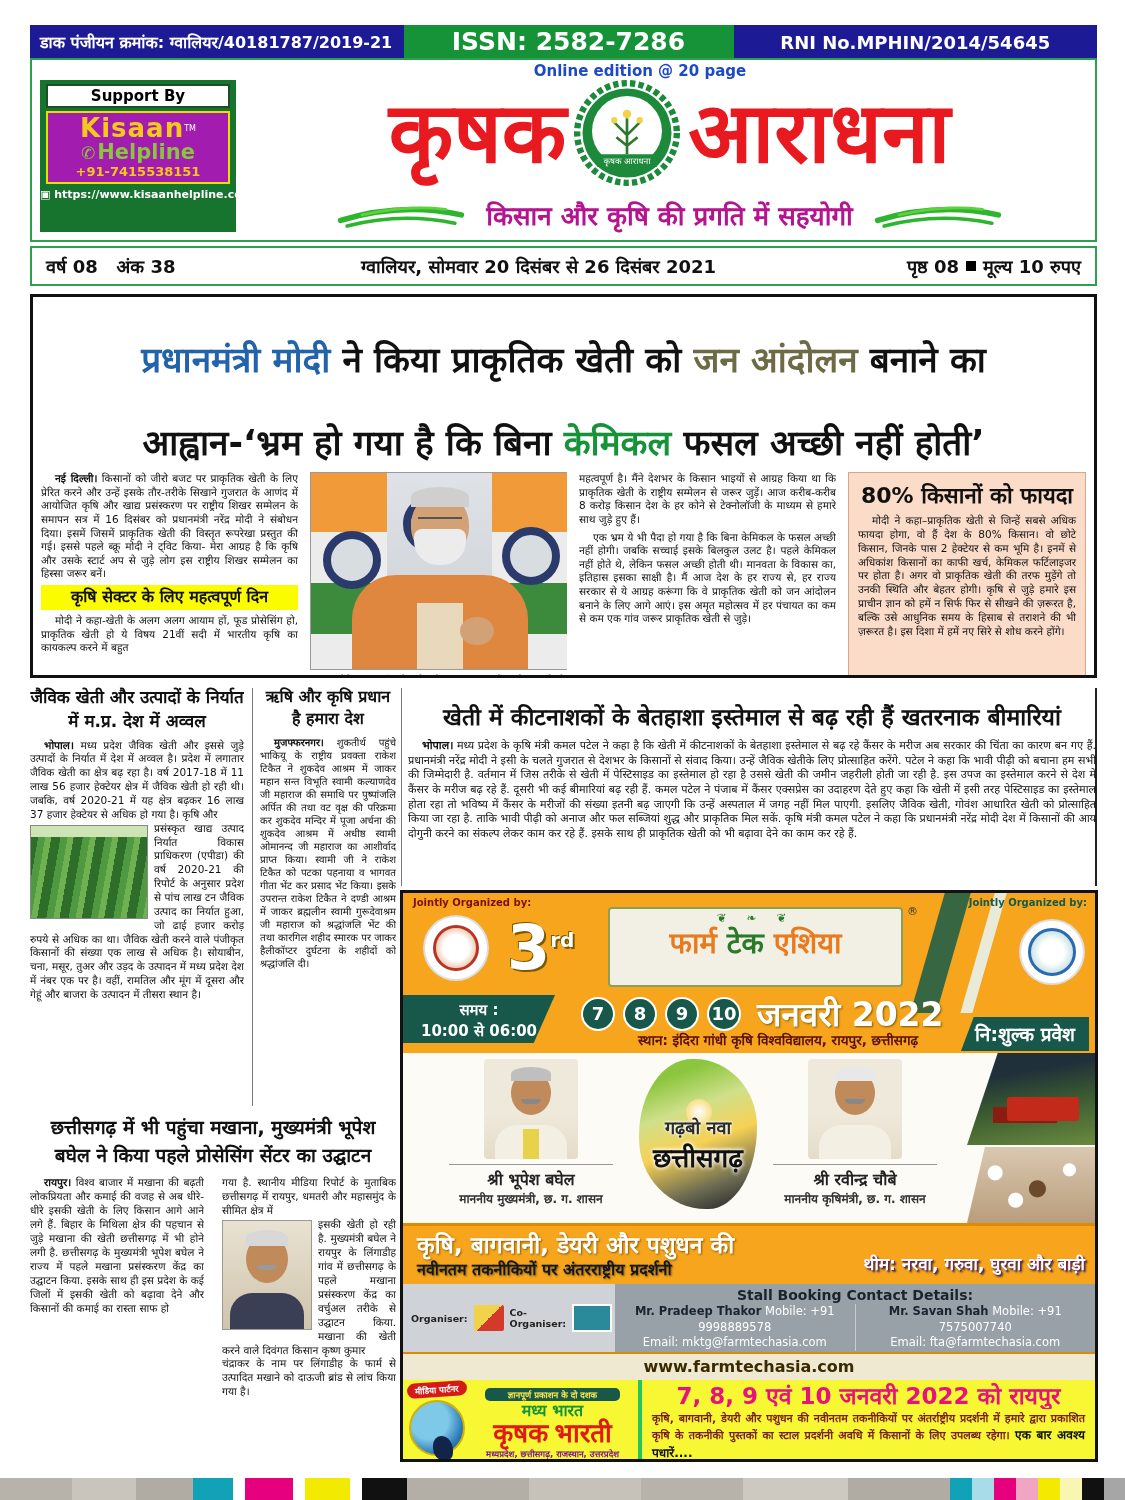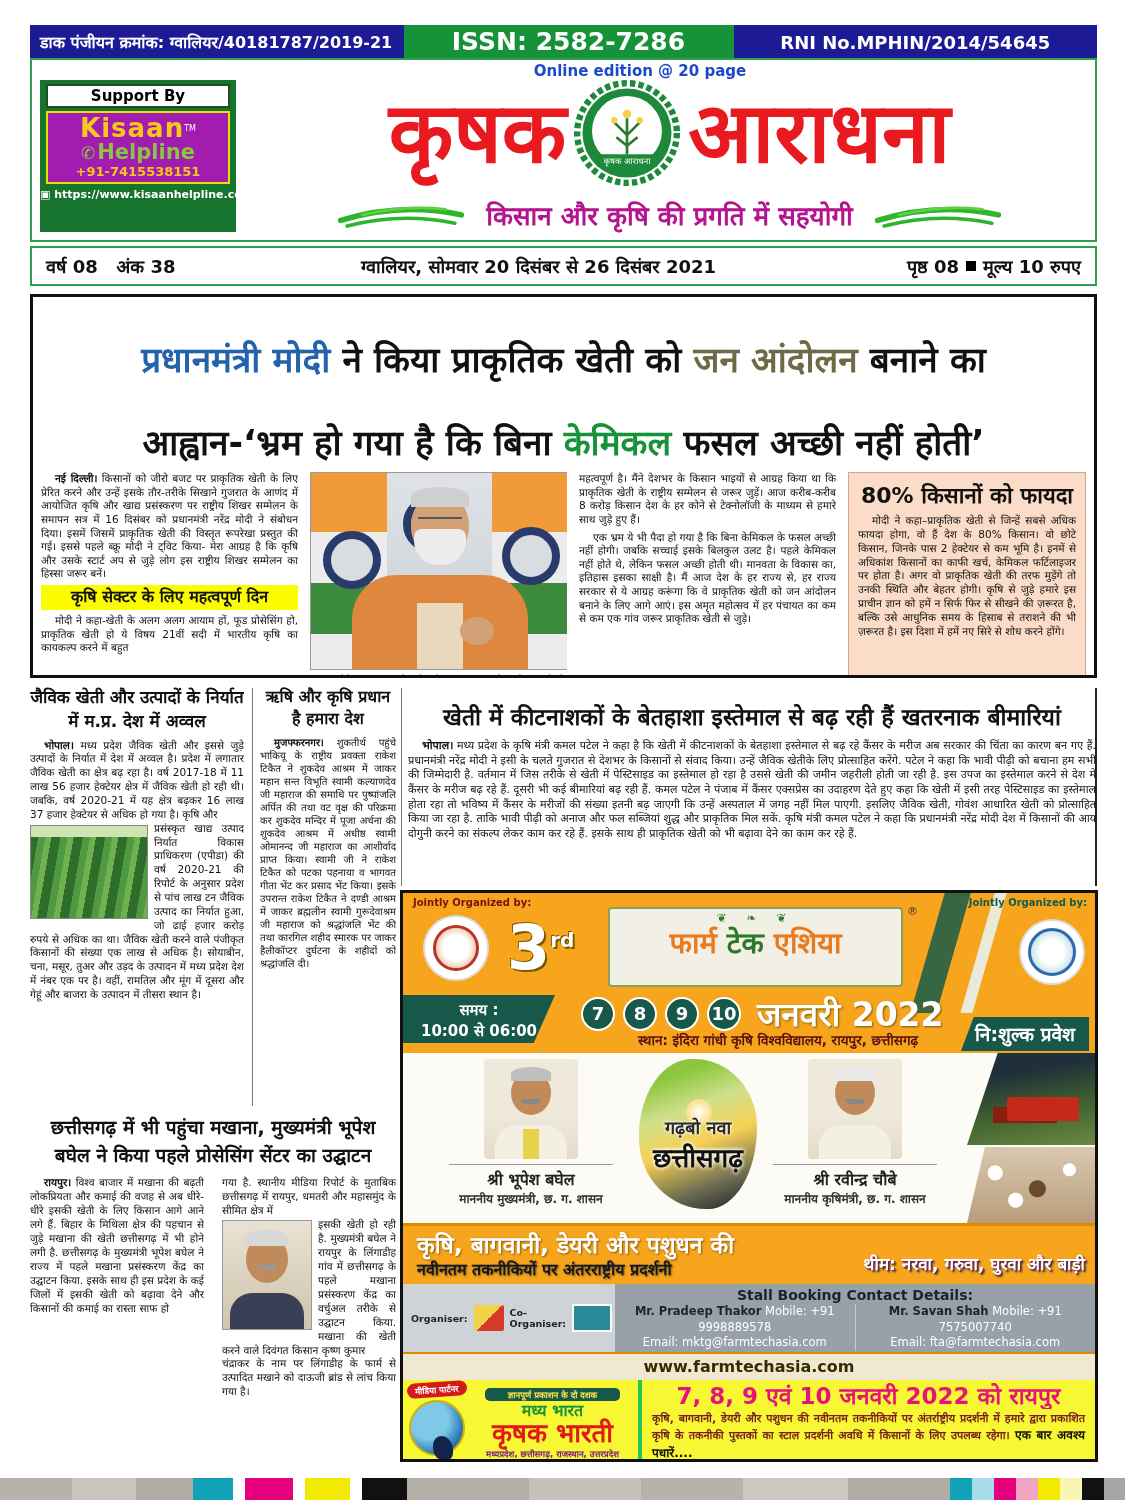--- a/index.html
+++ b/index.html
@@ -156,21 +156,21 @@
   .ad-bottom{position:relative;height:79px;background:#f7f733;display:flex;}
   .kb{width:235px;position:relative;box-sizing:border-box;}
   .ribbon{position:absolute;left:4px;top:2px;background:#d41a1a;color:#fff;font-size:8.5px;font-weight:bold;
           padding:2px 8px;border-radius:8px;transform:rotate(-4deg);}
   .kb-globe{position:absolute;left:6px;top:20px;width:52px;height:52px;border-radius:50%;border:2px solid #d4b000;
             background:radial-gradient(circle at 35% 35%,#7ec8e8 0 40%,#2a7ab8 70%,#1a4a88);}
   .kb-deer{position:absolute;left:22px;top:34px;width:20px;height:24px;background:#13244a;border-radius:40% 60% 30% 50%;}
   .kb-text{margin-left:64px;text-align:center;padding-top:3px;}
   .kb-tag{display:inline-block;background:#17584a;color:#ffe84a;font-size:8.5px;font-weight:bold;padding:1px 23px;border-radius:5px;}
   .kb1{color:#169339;font-weight:bold;font-size:16px;line-height:1.15;}
-  .kb2{color:#e01a1a;font-weight:bold;font-size:26px;line-height:1.05;white-space:nowrap;}
+  .kb2{color:#e01a1a;font-weight:bold;font-size:26px;line-height:1.05;white-space:nowrap;font-family:Liberation Serif, serif;}
   .kb3{color:#7a1a8a;font-size:8.5px;font-weight:bold;white-space:nowrap;}
   .kb-right{flex:1;border-left:4px solid #22c55e;padding:3px 10px 0;box-sizing:border-box;overflow:hidden;}
   .kbr-h{color:#e8127c;font-weight:bold;font-size:23px;text-align:center;line-height:1.15;white-space:nowrap;overflow:hidden;}
   .kbr-t{color:#7a1f1f;font-weight:bold;font-size:11px;text-align:justify;line-height:1.45;margin-top:2px;}
   .kbr-t b{color:#111;font-size:12px;}
   .ad-greenline{height:5px;background:#1a9e3c;}
   
   .mak{position:absolute;left:30px;top:1114px;width:366px;height:362px;overflow:hidden;}
   .mak h2{font-size:19px;font-weight:bold;text-align:center;line-height:1.45;margin:0 0 7px;}
   .mak-cols{display:flex;gap:18px;}

